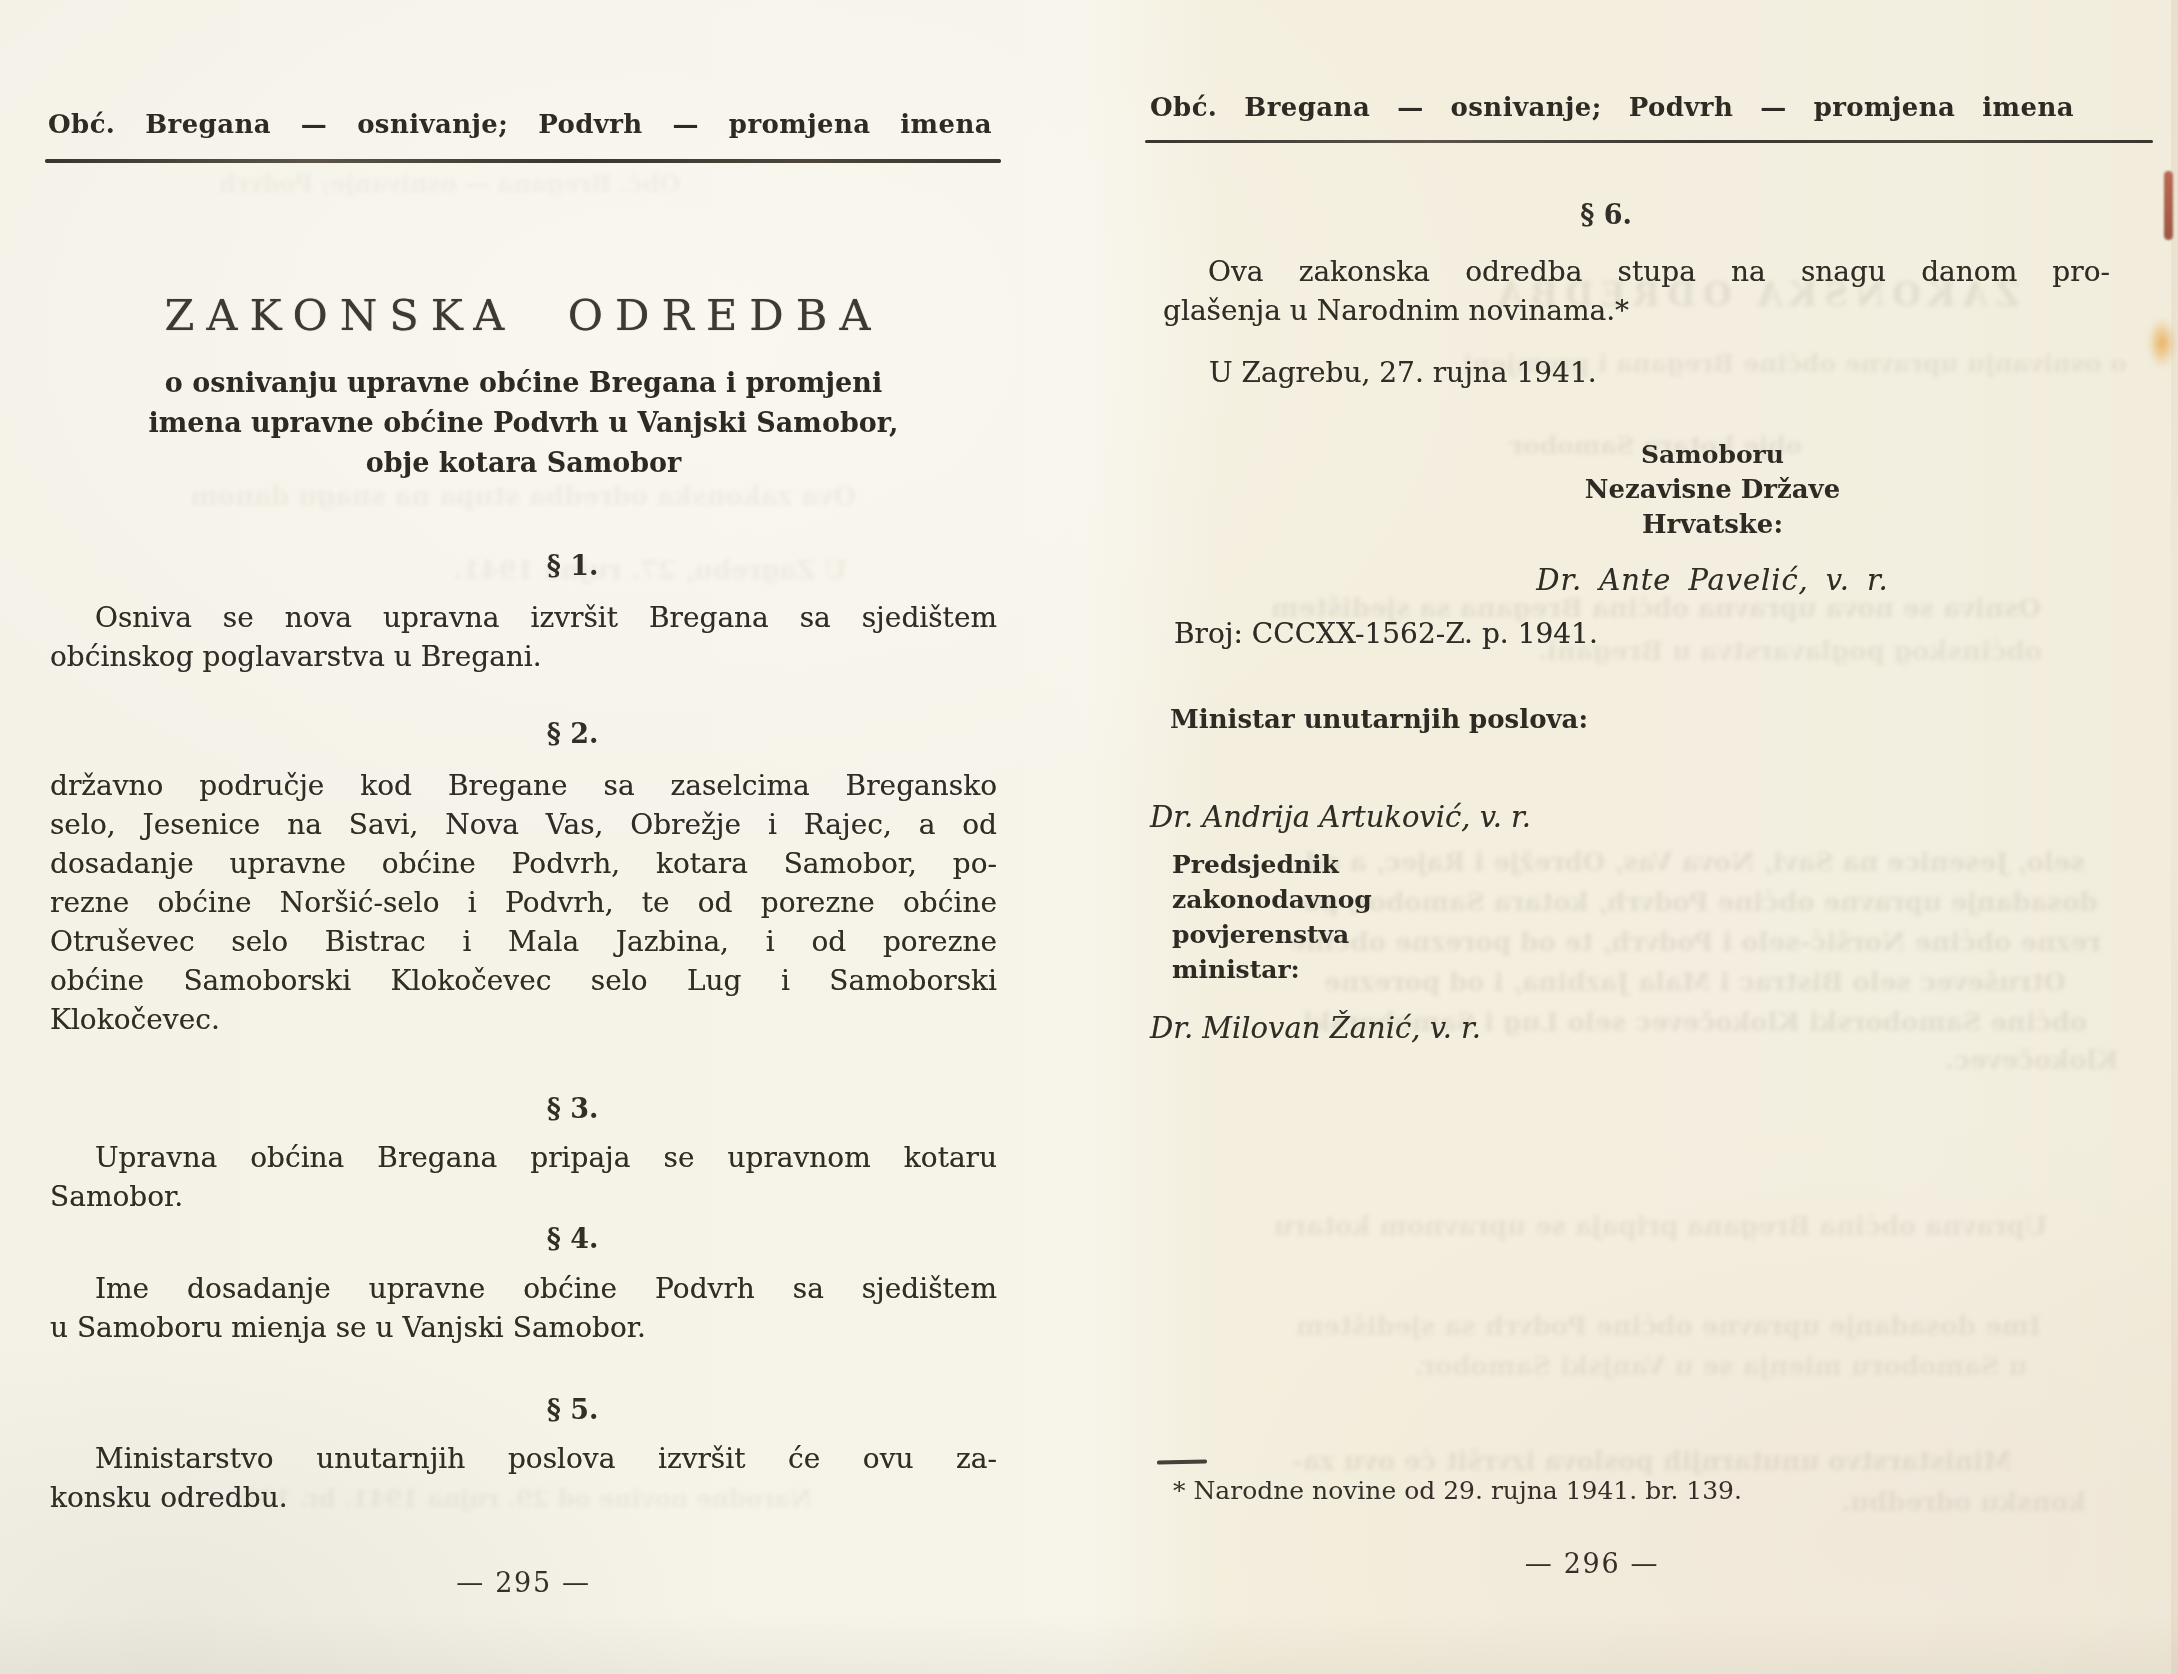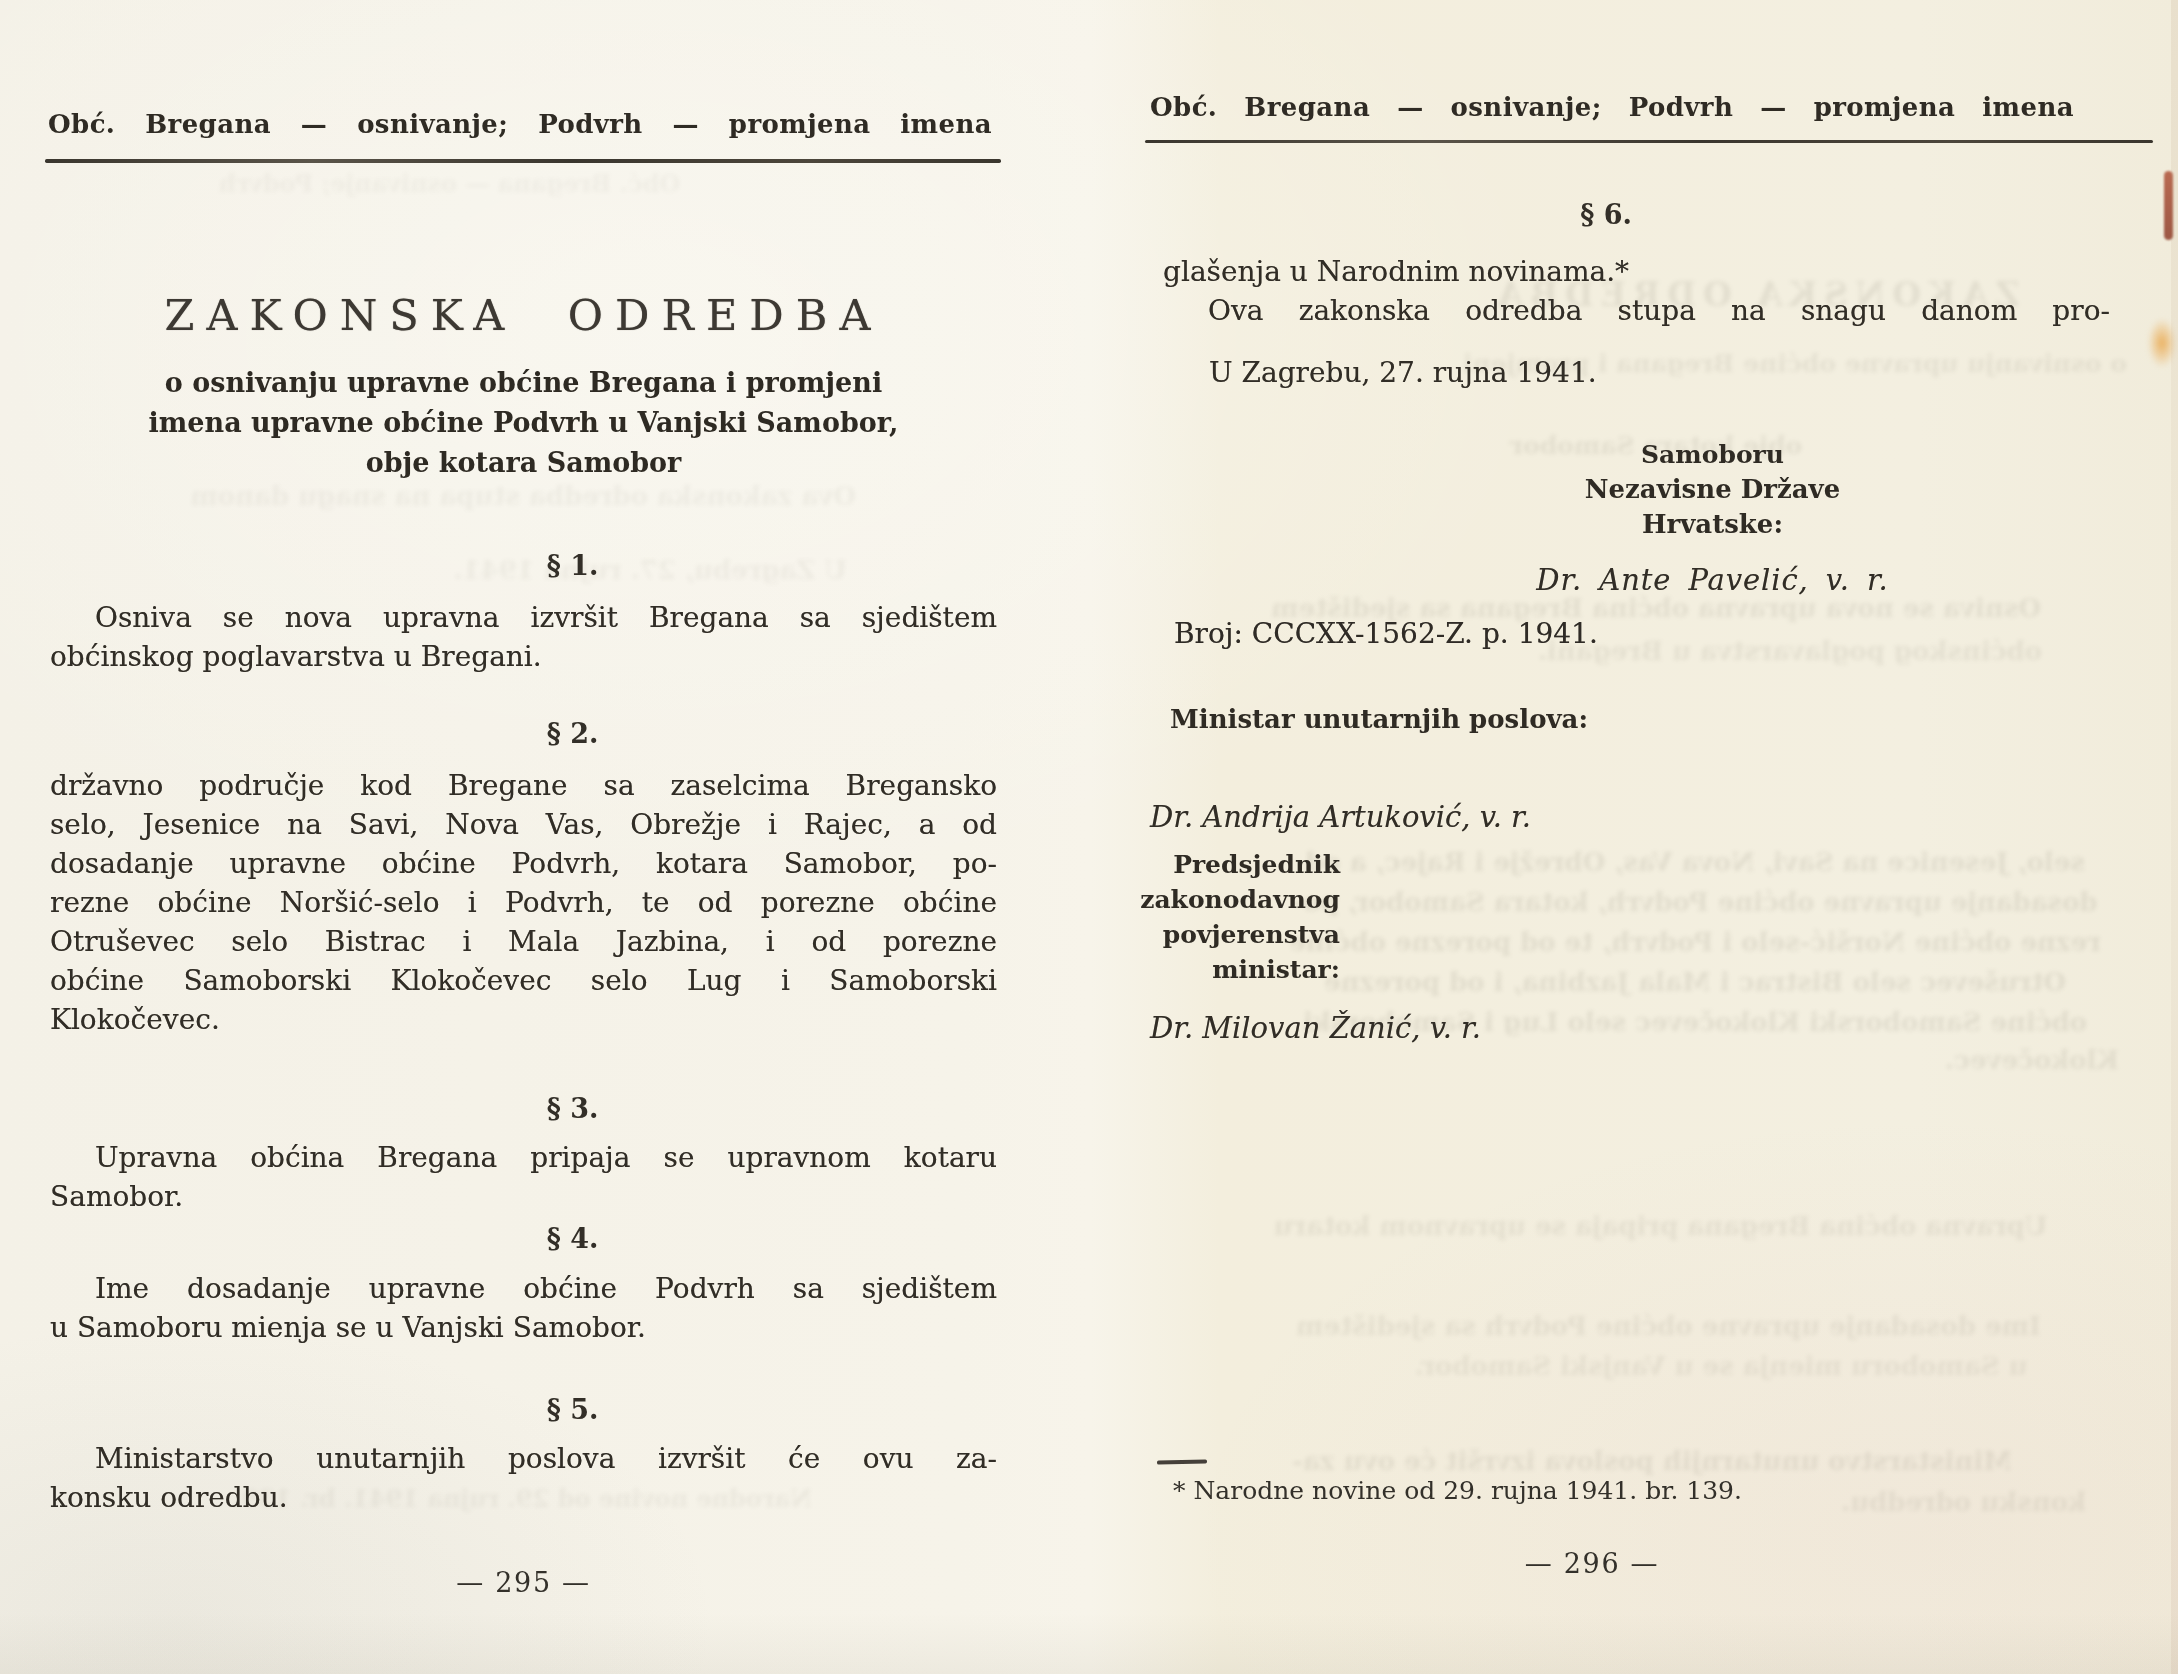--- a/index.html
+++ b/index.html
@@ -70,21 +70,21 @@
   .sig-block1{left:1531px;top:437px;width:363px;text-align:center;color:#2f2b24;}
   .sig-role-1{font-size:25px;line-height:35px;font-weight:bold;}
   .sig-role-2{font-size:26px;line-height:35px;font-weight:bold;}
   .sig-name{font-style:italic;font-size:29px;line-height:38px;color:#312d26;
     text-shadow:0 0 0.4px rgba(49,45,38,0.4);margin-top:44px;}
   .sig1-name{margin-top:19px;letter-spacing:0.9px;word-spacing:7px;}
   .broj-line{left:1174px;top:616px;font-size:28px;line-height:36px;color:#2f2b26;
     text-shadow:0 0 0.5px rgba(49,45,38,0.5);}
   .sig2-role{left:1170px;top:702px;font-size:26px;line-height:35px;font-weight:bold;color:#2f2b24;}
   .sig2-name{left:1150px;top:754px;}
-  .sig3-roles{left:1094px;top:847px;width:246px;text-align:right;color:#2f2b24;}
+  .sig3-roles{left:1172px;top:847px;width:246px;text-align:left;color:#2f2b24;}
   .sig3-roles .r{font-size:25px;line-height:35px;font-weight:bold;}
   .sig3-name{left:1150px;top:965px;}
   .foot-rule{left:1157px;top:1460px;width:50px;height:3.5px;border-radius:1.7px;
     background:#45403a;transform:rotate(-1.5deg);}
   .footnote{left:1173px;top:1474px;font-size:25px;line-height:33px;color:#33302a;}
   
   .ghost{
     transform:scaleX(-1);
     filter:blur(1.9px);
     font-weight:bold;
@@ -203,22 +203,22 @@
 
     <div class="abs page-num pn-left">— 295 —</div>
   </div>
 
   <div>
     <div class="abs running-head rh-right">Obć. Bregana — osnivanje; Podvrh — promjena imena</div>
     <div class="abs head-rule rule-right"></div>
 
     <div class="abs sec-head sh6">§ 6.</div>
     <div class="abs para p6">
+        <div class="tline tline-indent">Ova zakonska odredba stupa na snagu danom pro-</div>
         <div class="tline tline-last">glašenja u Narodnim novinama.*</div>
-        <div class="tline tline-indent">Ova zakonska odredba stupa na snagu danom pro-</div>
       </div>
 
     <div class="abs dateline">U Zagrebu, 27. rujna 1941.</div>
 
     <div class="abs sig-block1">
       <div class="sig-role-1">Samoboru</div>
       <div class="sig-role-2">Nezavisne Države Hrvatske:</div>
       <div class="sig-name sig1-name">Dr. Ante Pavelić, v. r.</div>
     </div>
 

